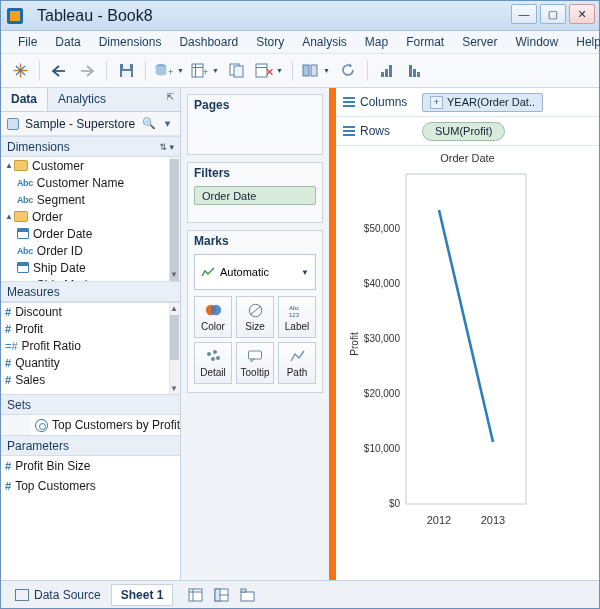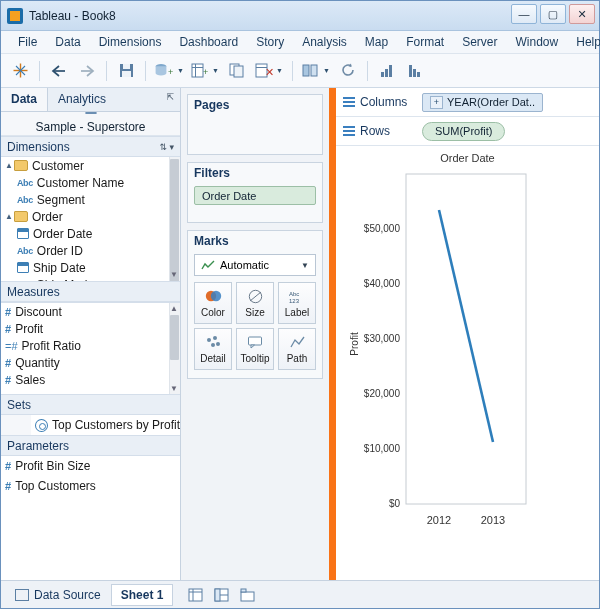--- a/index.html
+++ b/index.html
@@ -28,21 +28,21 @@
   }
   .tb-icon {
     width:16px; height:16px; margin-right:6px;
     background:#1b6ca8; border-radius:2px;
     position:relative;
   }
   .tb-icon:after {
     content:""; position:absolute; left:3px; top:3px; width:10px; height:10px;
     background:#f4a020;
   }
-  .tb-title { font-size:12px; color:#123; }
+  .tb-title { font-size:16px; color:#123;margin-left:8px; }
   .tb-buttons { position:absolute; right:4px; top:3px; display:flex; gap:3px; }
   .tb-btn {
     width:26px; height:20px; border:1px solid #8fb4d8;
     background:linear-gradient(#f6fafe,#dfeaf6);
     border-radius:2px; display:flex; align-items:center; justify-content:center;
     font-size:11px; color:#234; line-height:1;
   }
   .tb-btn.close { background:linear-gradient(#fdf0f0,#f3d4d4); border-color:#d09a9a; }
   
   .menubar {
@@ -80,21 +80,21 @@
     width:180px; background:#f5f7fa; border-right:1px solid #c6d2e0;
     display:flex; flex-direction:column; overflow:hidden;
   }
   .dtabs { display:flex; height:24px; border-bottom:1px solid #c6d2e0; background:#e9eff6; }
   .dtab {
     padding:4px 10px 3px 10px; font-size:12px; color:#17375e;
   }
   .dtab.active { background:#f5f7fa; border-right:1px solid #c6d2e0; font-weight:bold; }
   .datasrc {
     height:24px; display:flex; align-items:center; gap:6px;
-    padding:0 6px; border-bottom:1px solid #dde5ee; font-size:12px; color:#123;flex-direction:column;
+    padding:0 6px; border-bottom:1px solid #dde5ee; font-size:12px; color:#123;
   }
   .ds-ico { width:12px; height:12px; border:1px solid #6b8fb3; background:#cfe0f0; border-radius:2px; }
   .mini-ico { width:13px; height:13px; display:inline-block; color:#47688a; font-size:11px; line-height:13px; text-align:center;}
   .sec-head {
     height:21px; background:#e9eff6; border-top:1px solid #d4deea; border-bottom:1px solid #d4deea;
     display:flex; align-items:center; padding:0 6px; font-size:12px; color:#17375e;
     justify-content:space-between;
   }
   .tree { flex:1; overflow:hidden; position:relative; background:#fff; }
   .scroll-col { position:absolute; right:0; top:0; width:11px; height:100%; background:#f0f2f5; border-left:1px solid #dfe4ea;}
@@ -124,21 +124,21 @@
   .card-body { padding:4px 6px 7px 6px; min-height:18px; }
   .pill {
     display:inline-flex; align-items:center; height:19px;
     background:#d9ebdd; border:1px solid #9cbfa6; border-radius:2px;
     padding:0 7px; font-size:11px; color:#123;
   }
   .pill.blue { background:#dbe8f5; border-color:#9bb4cf; }
   .pill.full { width:100%; }
   .marks-select {
     display:flex; align-items:center; gap:5px;
-    border:1px solid #b9c6d4; background:#fff; height:22px; padding:0 6px;
+    border:1px solid #b9c6d4; background:#fff; height:36px; padding:0 6px;
     font-size:11px; margin:4px 6px 6px 6px; justify-content:space-between;
   }
   .marks-grid { display:grid; grid-template-columns:repeat(3, 1fr); gap:4px; padding:0 6px 8px 6px; }
   .markbtn {
     height:42px; border:1px solid #c3cfdb; background:linear-gradient(#fdfdfe,#eef2f7);
     display:flex; flex-direction:column; align-items:center; justify-content:center;
     gap:2px; font-size:10px; color:#1a1a1a;
   }
   .mb-ico { width:18px; height:16px; display:flex; align-items:center; justify-content:center; }
   

